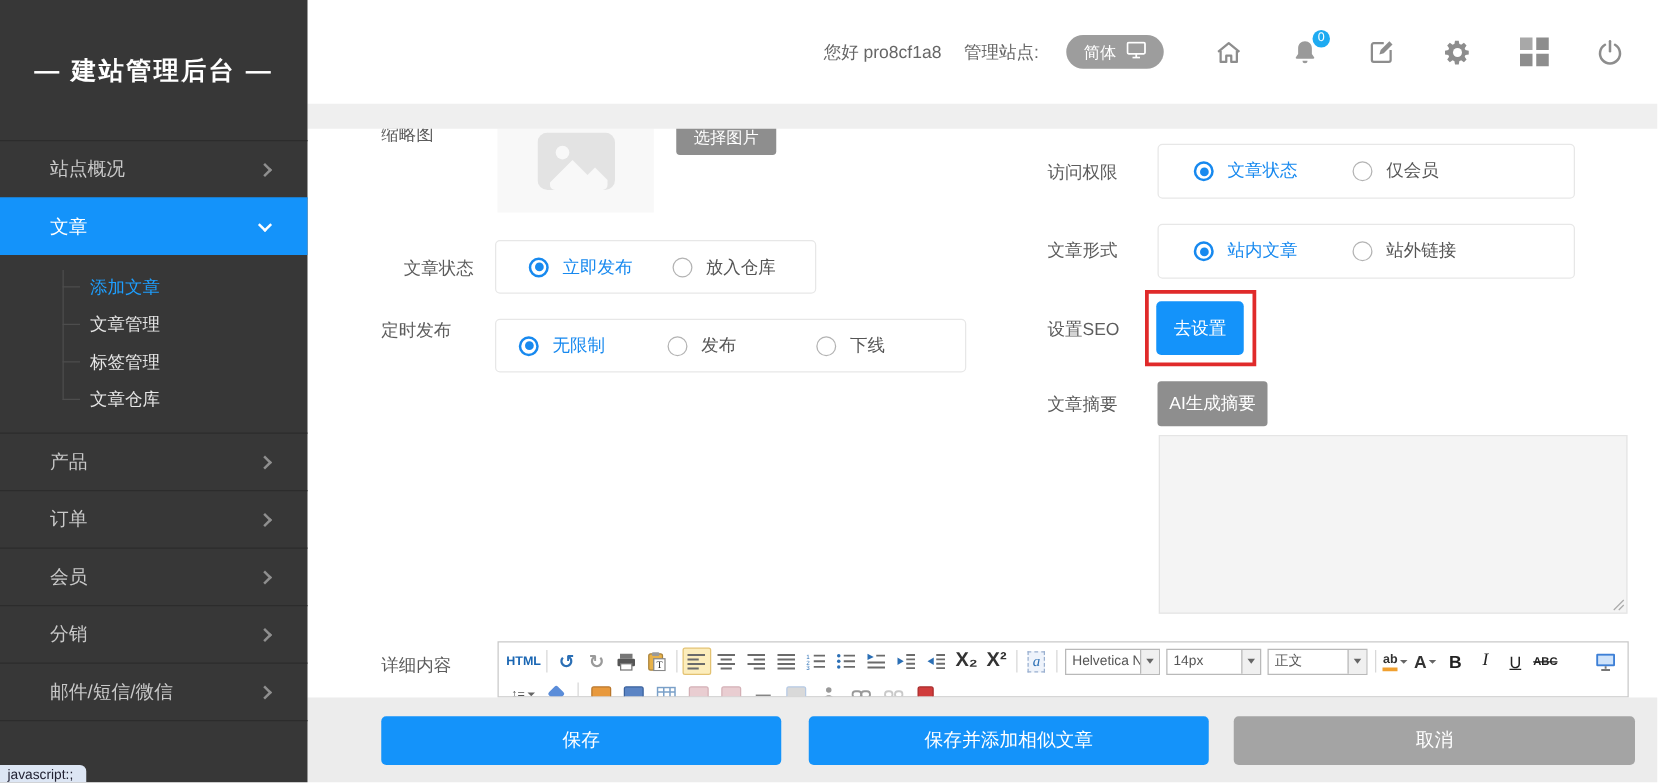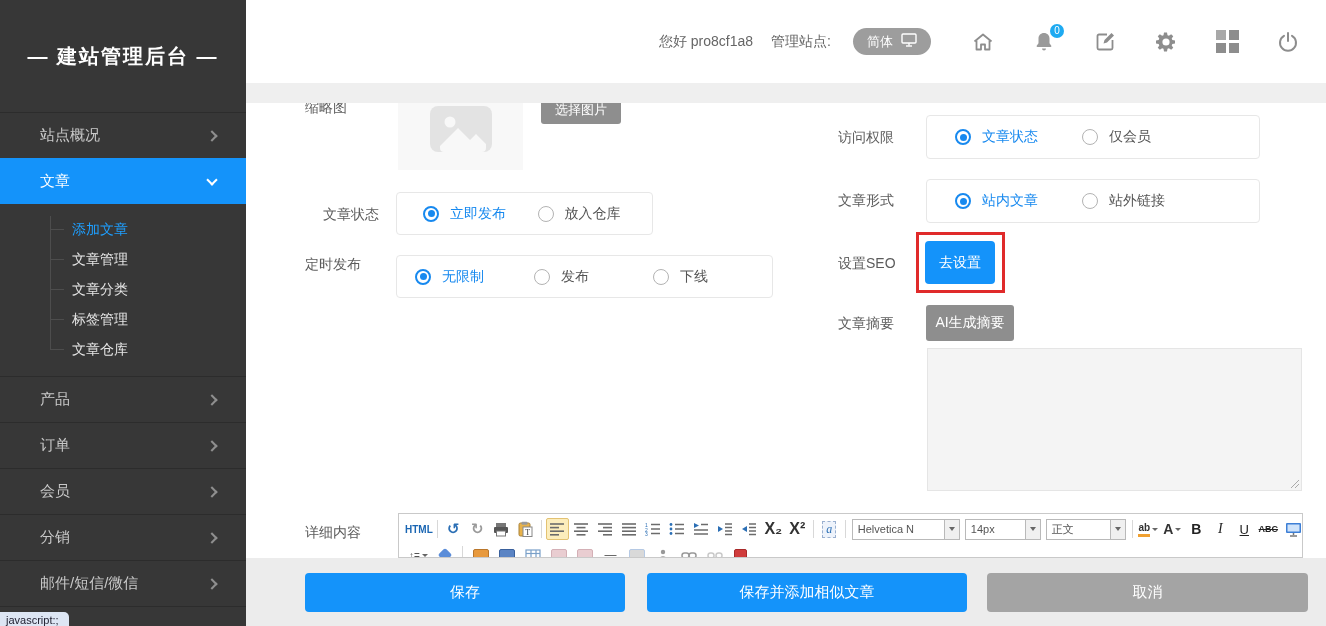--- a/index.html
+++ b/index.html
@@ -143,21 +143,20 @@
 
   <div class="sb-item active">
     <span>文章</span>
     <span class="chev down"></span>
   </div>
 
   <div class="sb-sub">
     <div class="vline"></div>
     <div class="sb-subitem active">添加文章</div>
     <div class="sb-subitem">文章管理</div>
-    <div class="sb-subitem">文章分类</div>
     <div class="sb-subitem">标签管理</div>
     <div class="sb-subitem">文章仓库</div>
   </div>
 
   <div class="sb-item">
     <span>产品</span>
     <span class="chev"></span>
   </div>
   <div class="sb-item">
     <span>订单</span>
@@ -427,21 +426,21 @@
           </g>
         </svg>
     </span>
     <span class="ti subsup">X₂</span>
     <span class="ti subsup">X²</span>
     <span class="tsep"></span>
     <span class="ti">
         <span class="anchor-a">a</span>
       </span>
     <span class="tsep"></span>
-    <span class="tsel" style="width:108px">
+    <span class="tsel" style="width:76px">
       <span class="tsel-txt" style="flex:1">Helvetica N</span>
       <span class="tsel-btn">
           <span class="caret"></span>
         </span>
     </span>
     <span class="tsel" style="width:76px">
       <span class="tsel-txt" style="flex:1">14px</span>
       <span class="tsel-btn">
           <span class="caret"></span>
         </span>

